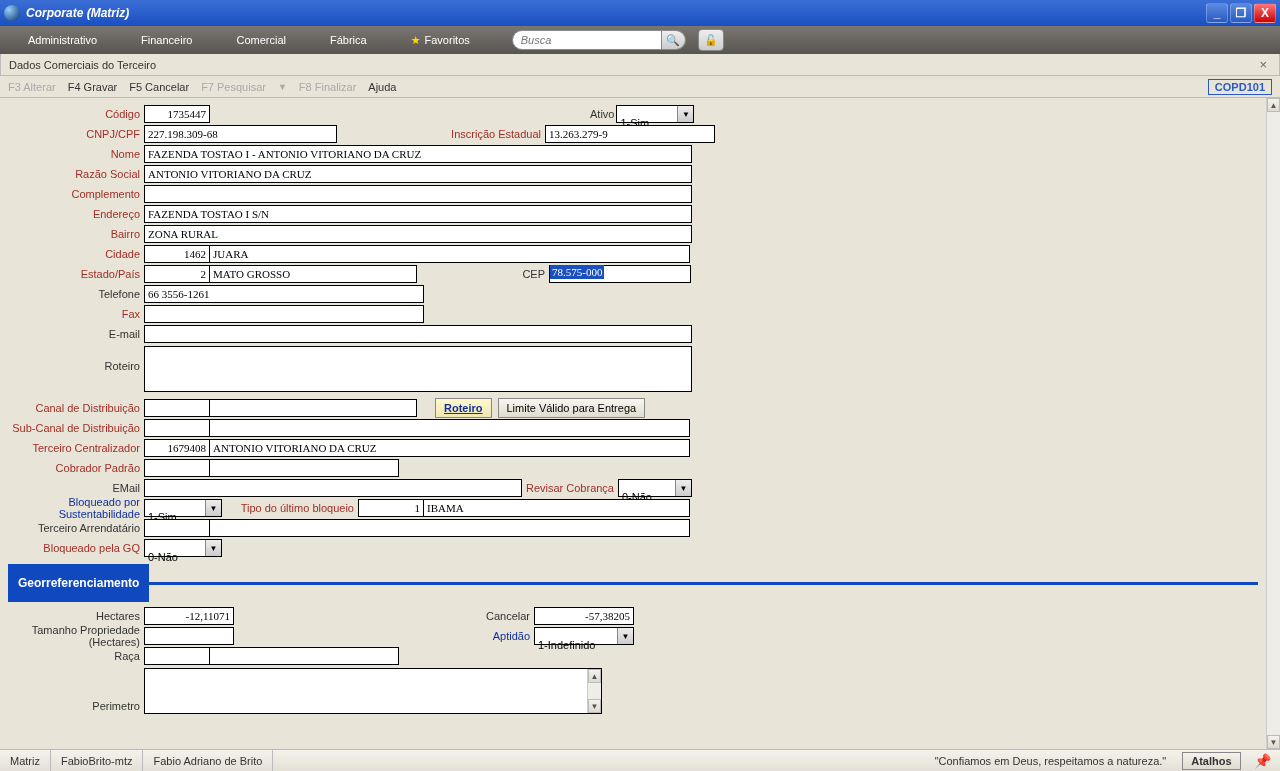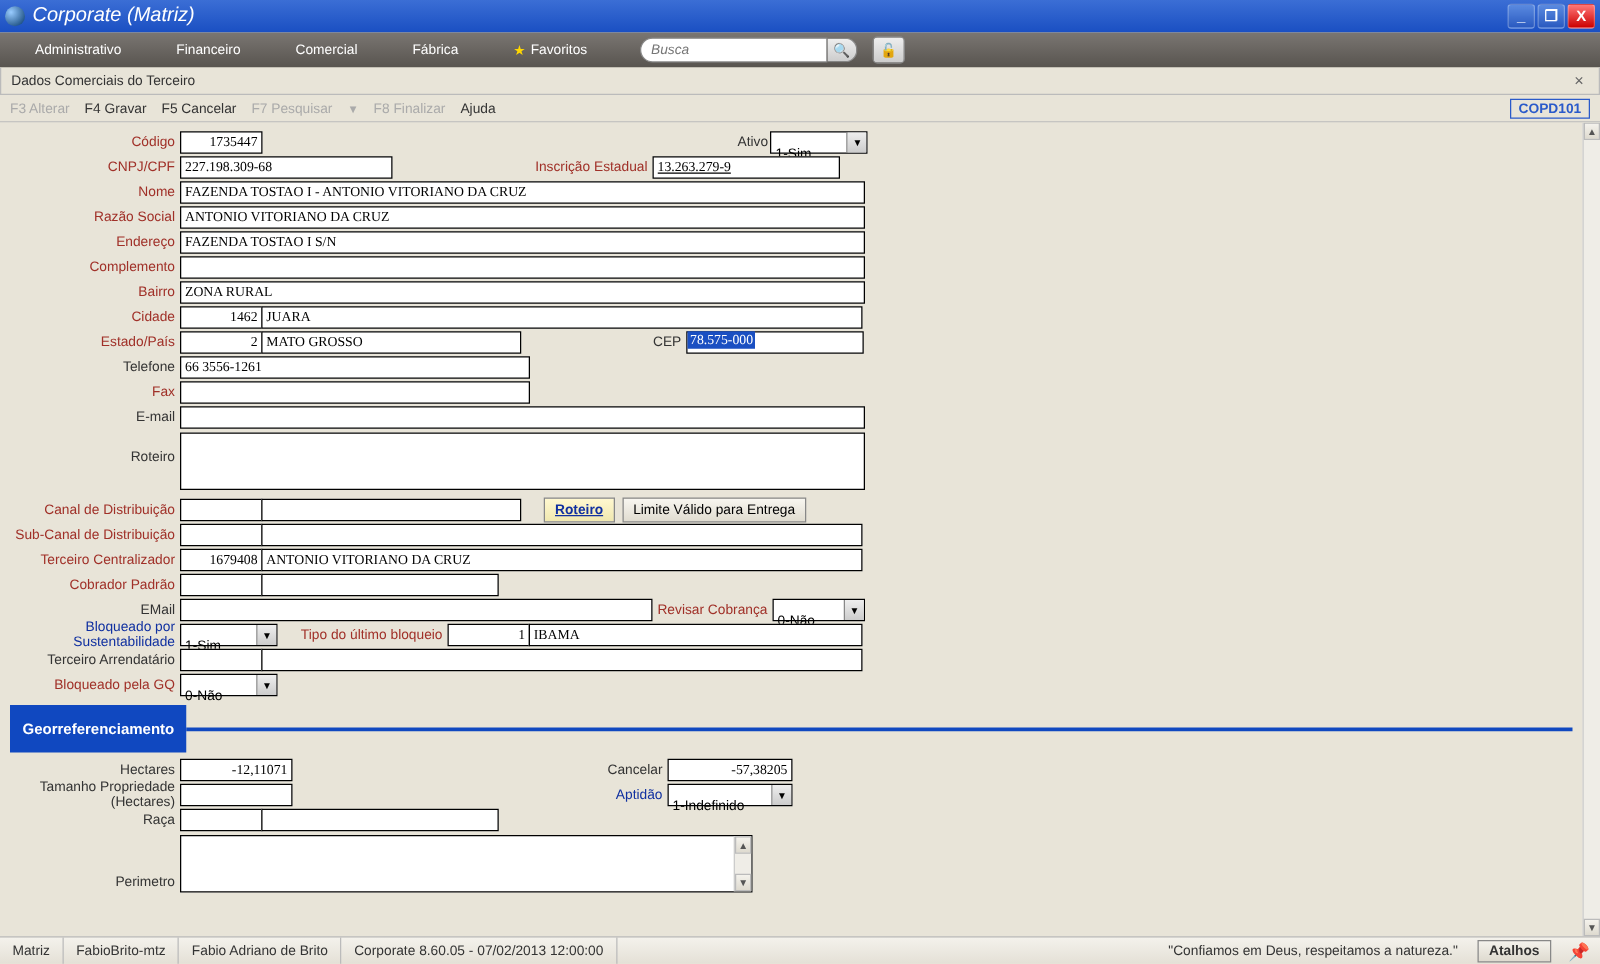--- a/index.html
+++ b/index.html
@@ -1,20 +1,20 @@
 <!DOCTYPE html>
 <html><head>
 <meta charset="utf-8">
 <style>
 * { box-sizing: border-box; margin: 0; padding: 0; }
 body { font-family: Tahoma, Arial, sans-serif; font-size: 11px; background: #e8e4d8; overflow: hidden; width: 1280px; height: 771px; }
 
 .titlebar { background: linear-gradient(to bottom, #3b6ed5, #1a4fc2); height: 26px; display: flex; align-items: center; padding: 0 4px; color: #fff; }
 .titlebar .icon { width: 16px; height: 16px; margin-right: 6px; background: radial-gradient(circle at 30% 30%, #9cf, #036); border-radius: 50%; }
-.titlebar .title { font-weight: normal; font-size: 16px; flex: 1; font-style: italic; }
+.titlebar .title { font-weight: bold; font-size: 12px; flex: 1; font-style: italic; }
 .titlebar .winbtns { display: flex; gap: 2px; }
 .titlebar .winbtn { width: 22px; height: 20px; border: 1px solid #fff4; border-radius: 3px; display: flex; align-items: center; justify-content: center; font-weight: bold; font-size: 12px; }
 .winbtn.min { background: linear-gradient(#5a8ae0,#2a5ac0); color:#fff; }
 .winbtn.max { background: linear-gradient(#5a8ae0,#2a5ac0); color:#fff; }
 .winbtn.close { background: linear-gradient(#f77,#c00); color:#fff; }
 
 .menubar { background: linear-gradient(to bottom, #7a7672, #58544f); height: 28px; display: flex; align-items: center; padding: 0 6px; gap: 0; }
 .menubar .menuitem { color: #fff; padding: 0 22px; height: 100%; display: flex; align-items: center; font-size: 11px; cursor: pointer; }
 .menubar .favicon { color: gold; margin-right: 4px; }
 .menubar .searchwrap { margin-left: 20px; display: flex; align-items: center; }
@@ -126,40 +126,40 @@
   <div style="flex:0 0 380px"></div>
   <div class="lbl norm" style="width:auto;padding-right:2px">Ativo</div>
   <div class="sel" style="width:78px">
           <span class="seltxt">1-Sim</span>
           <span class="selbtn">▼</span>
         </div>
 </div>
 
 <div class="row">
   <div class="lbl req">CNPJ/CPF</div>
-  <input class="inp" style="width: 170px;" value="227.198.309-68">
+  <input class="inp" style="width: 193px;" value="227.198.309-68">
   <div class="lbl req" style="width:208px">Inscrição Estadual</div>
-  <input class="inp" style="width: 150px; text-decoration: underline;" value="13.263.279-9">
+  <input class="inp" style="width: 170px;" value="13.263.279-9">
 </div>
 
 <div class="row">
   <div class="lbl req">Nome</div>
   <input class="inp" style="width: 548px;" value="FAZENDA TOSTAO I - ANTONIO VITORIANO DA CRUZ">
 </div>
 <div class="row">
   <div class="lbl req">Razão Social</div>
   <input class="inp" style="width: 548px;" value="ANTONIO VITORIANO DA CRUZ">
 </div>
 <div class="row">
+  <div class="lbl req">Complemento</div>
+  <input class="inp" style="width: 548px;" value="">
+</div>
+<div class="row">
   <div class="lbl req">Endereço</div>
   <input class="inp" style="width: 548px;" value="FAZENDA TOSTAO I S/N">
-</div>
-<div class="row">
-  <div class="lbl req">Complemento</div>
-  <input class="inp" style="width: 548px;" value="">
 </div>
 <div class="row">
   <div class="lbl req">Bairro</div>
   <input class="inp" style="width: 548px;" value="ZONA RURAL">
 </div>
 <div class="row">
   <div class="lbl req">Cidade</div>
   <input class="inp rt" style="width: 66px;" value="1462">
   <input class="inp" style="width: 481px; margin-left: -1px;" value="JUARA">
 </div>
@@ -283,17 +283,16 @@
   <div class="arrow">▲</div>
   <div class="track"></div>
   <div class="arrow abot">▼</div>
 </div>
 </div>
 
 <div class="statusbar">
   <div class="seg">Matriz</div>
   <div class="seg">FabioBrito-mtz</div>
   <div class="seg">Fabio Adriano de Brito</div>
-  <div class="seg">Corporate 8.60.05 - 07/02/2013 12:00:00</div>
   <div class="quote">"Confiamos em Deus, respeitamos a natureza."</div>
   <div class="atalhos">Atalhos</div>
   <div class="pin">📌</div>
 </div>
 
 </body></html>

